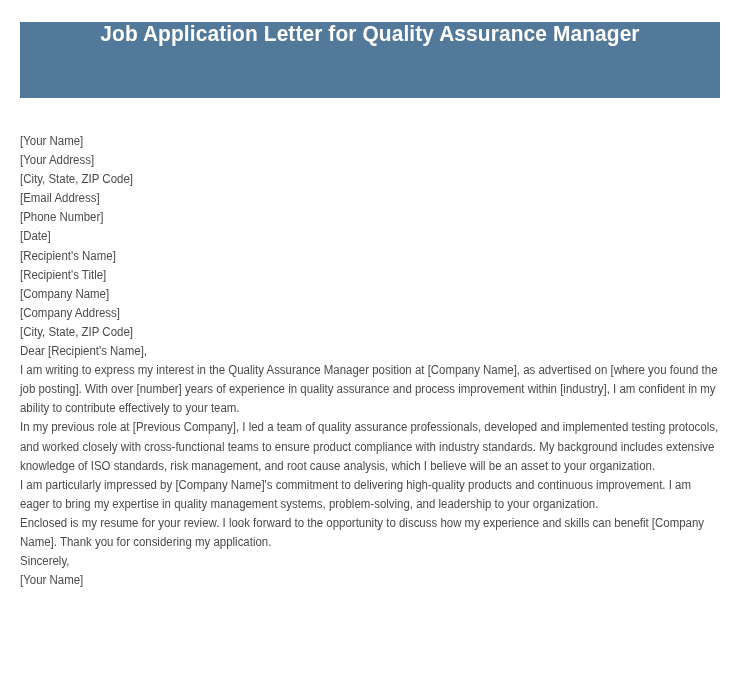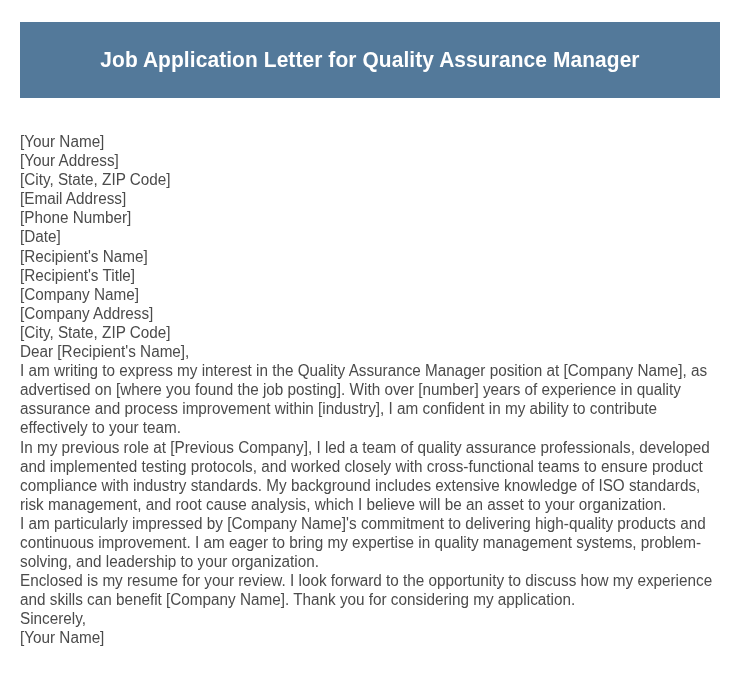--- a/index.html
+++ b/index.html
@@ -23,21 +23,21 @@
 
   
   .doc-header {
     position: absolute;
     left: 20px;
     top: 22px;
     width: 700px;
     height: 76px;
     background: #53799a;
     display: flex;
-    align-items: center;
+    align-items: flex-start;
     justify-content: center;
     box-sizing: border-box;
   }
   .doc-header-title {
     color: #ffffff;
     font-size: 22.5px;
     font-weight: bold;
     letter-spacing: 0.1px;
     line-height: 1.1;
     text-align: center;
@@ -47,21 +47,21 @@
     white-space: nowrap;
   }
 
   
   .letter-body {
     position: absolute;
     left: 20px;
     top: 132px;
     width: 702px;
     color: #4b4b4b;
-    font-size: 16px;
+    font-size: 12px;
     line-height: 19.1px;
     font-stretch: condensed;
   }
   .letter-body .ln,
   .letter-body .para {
     margin: 0;
     padding: 0;
     transform: scaleX(0.955);
     transform-origin: left center;
     width: 104.5%;

